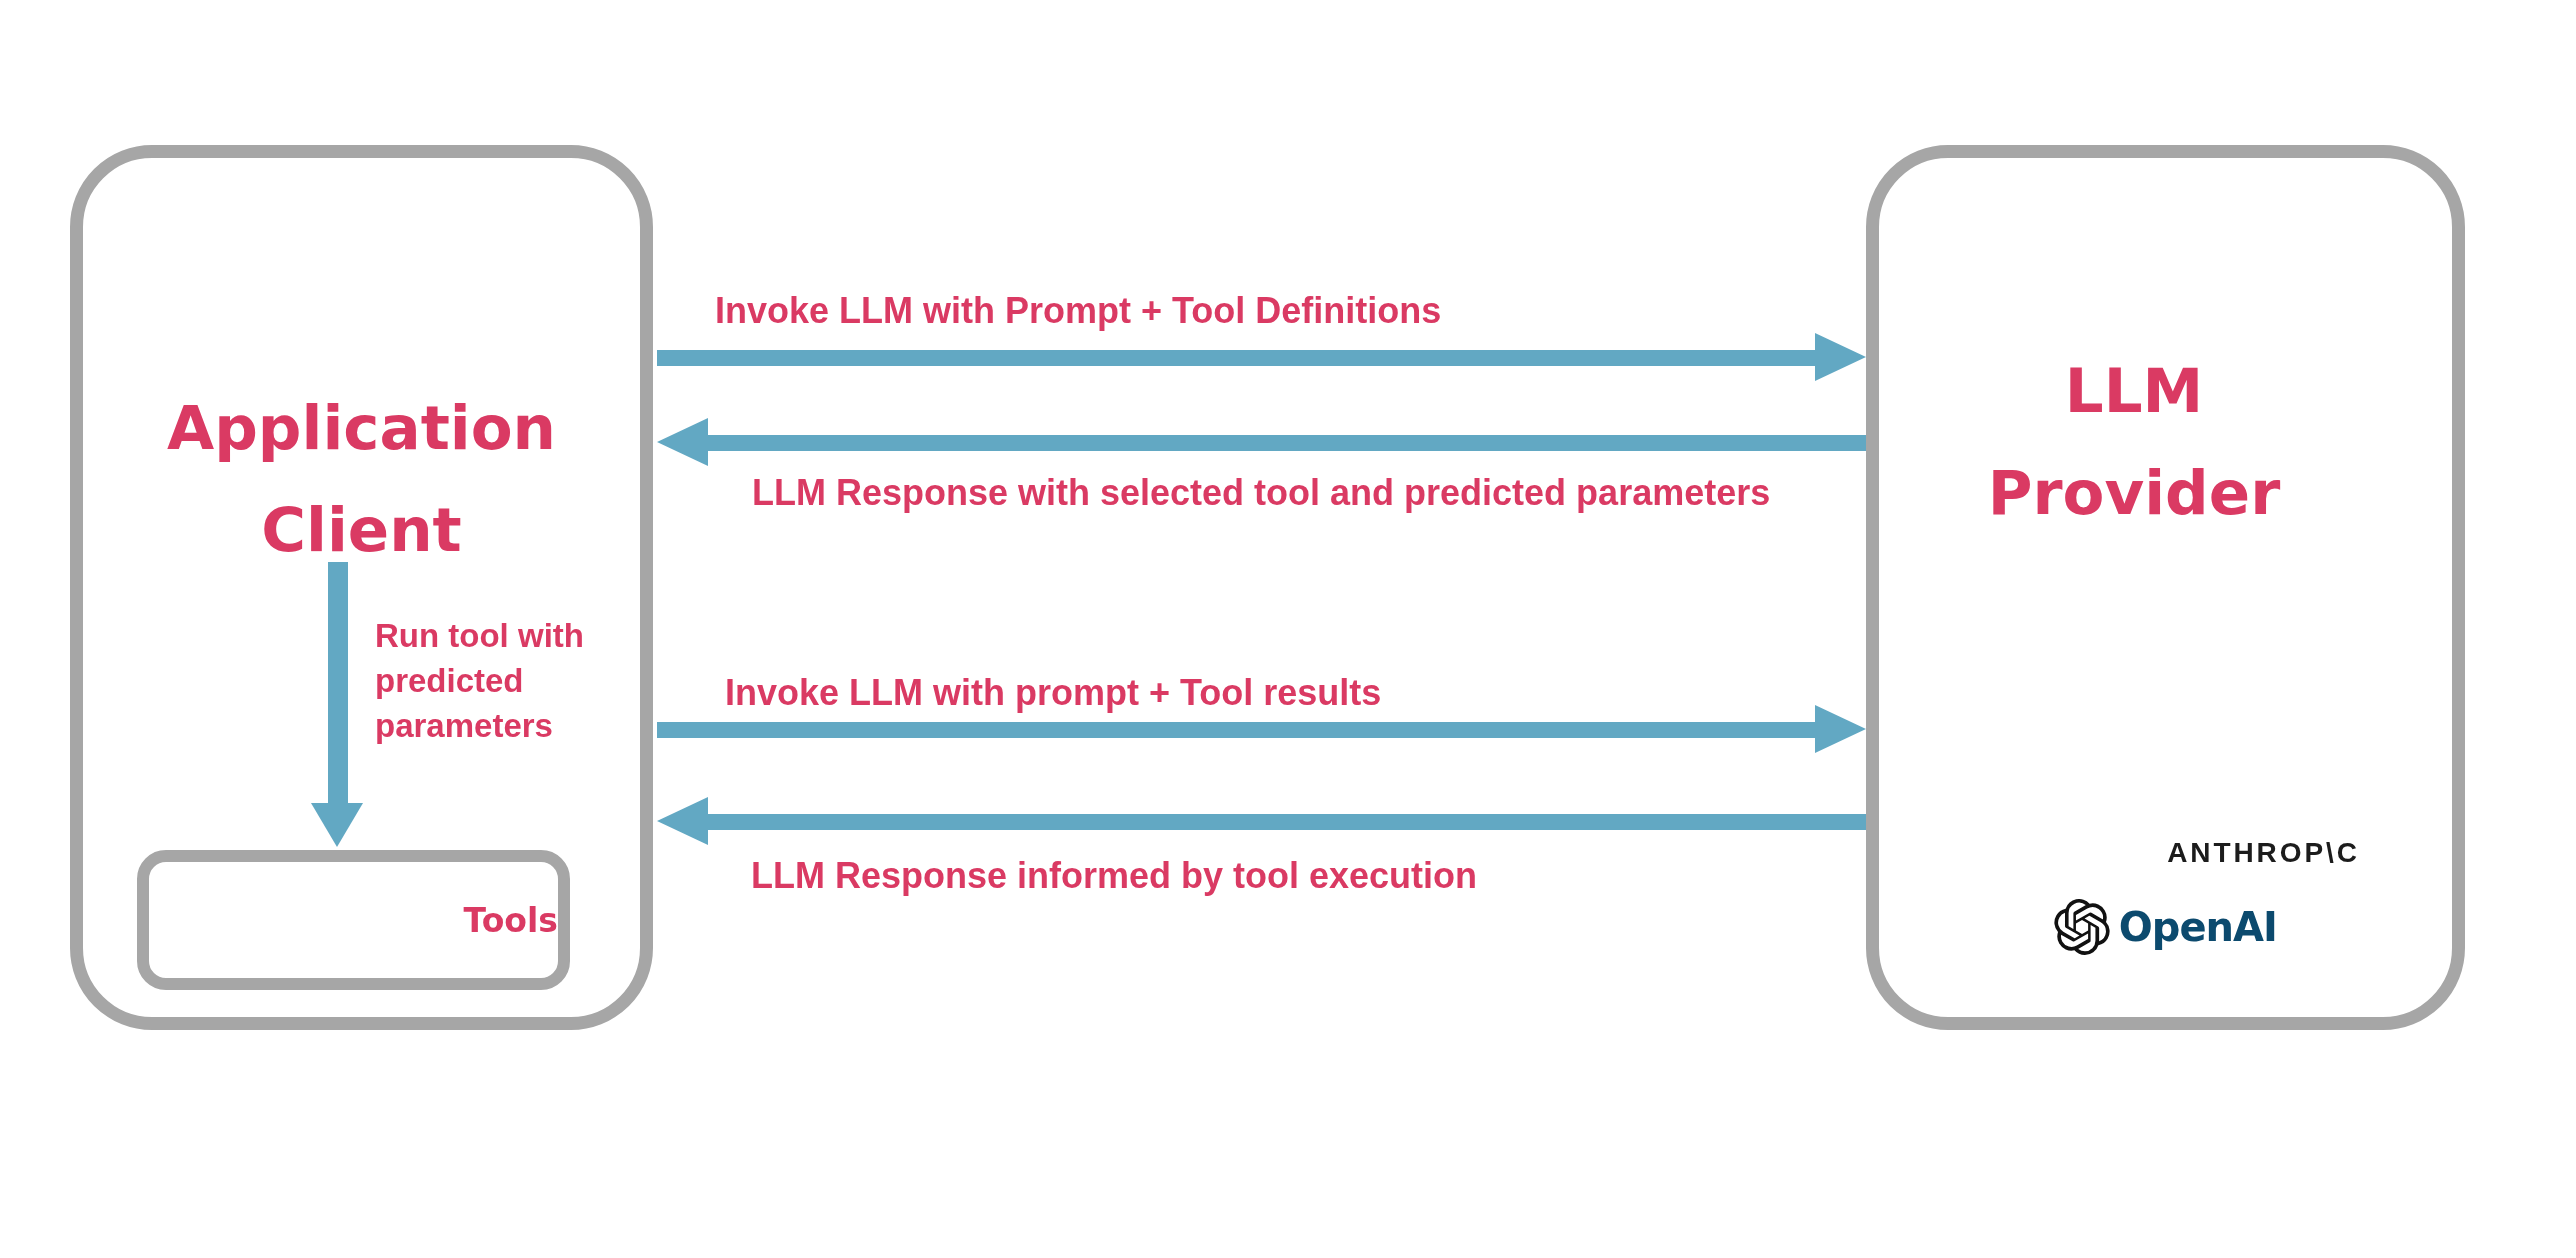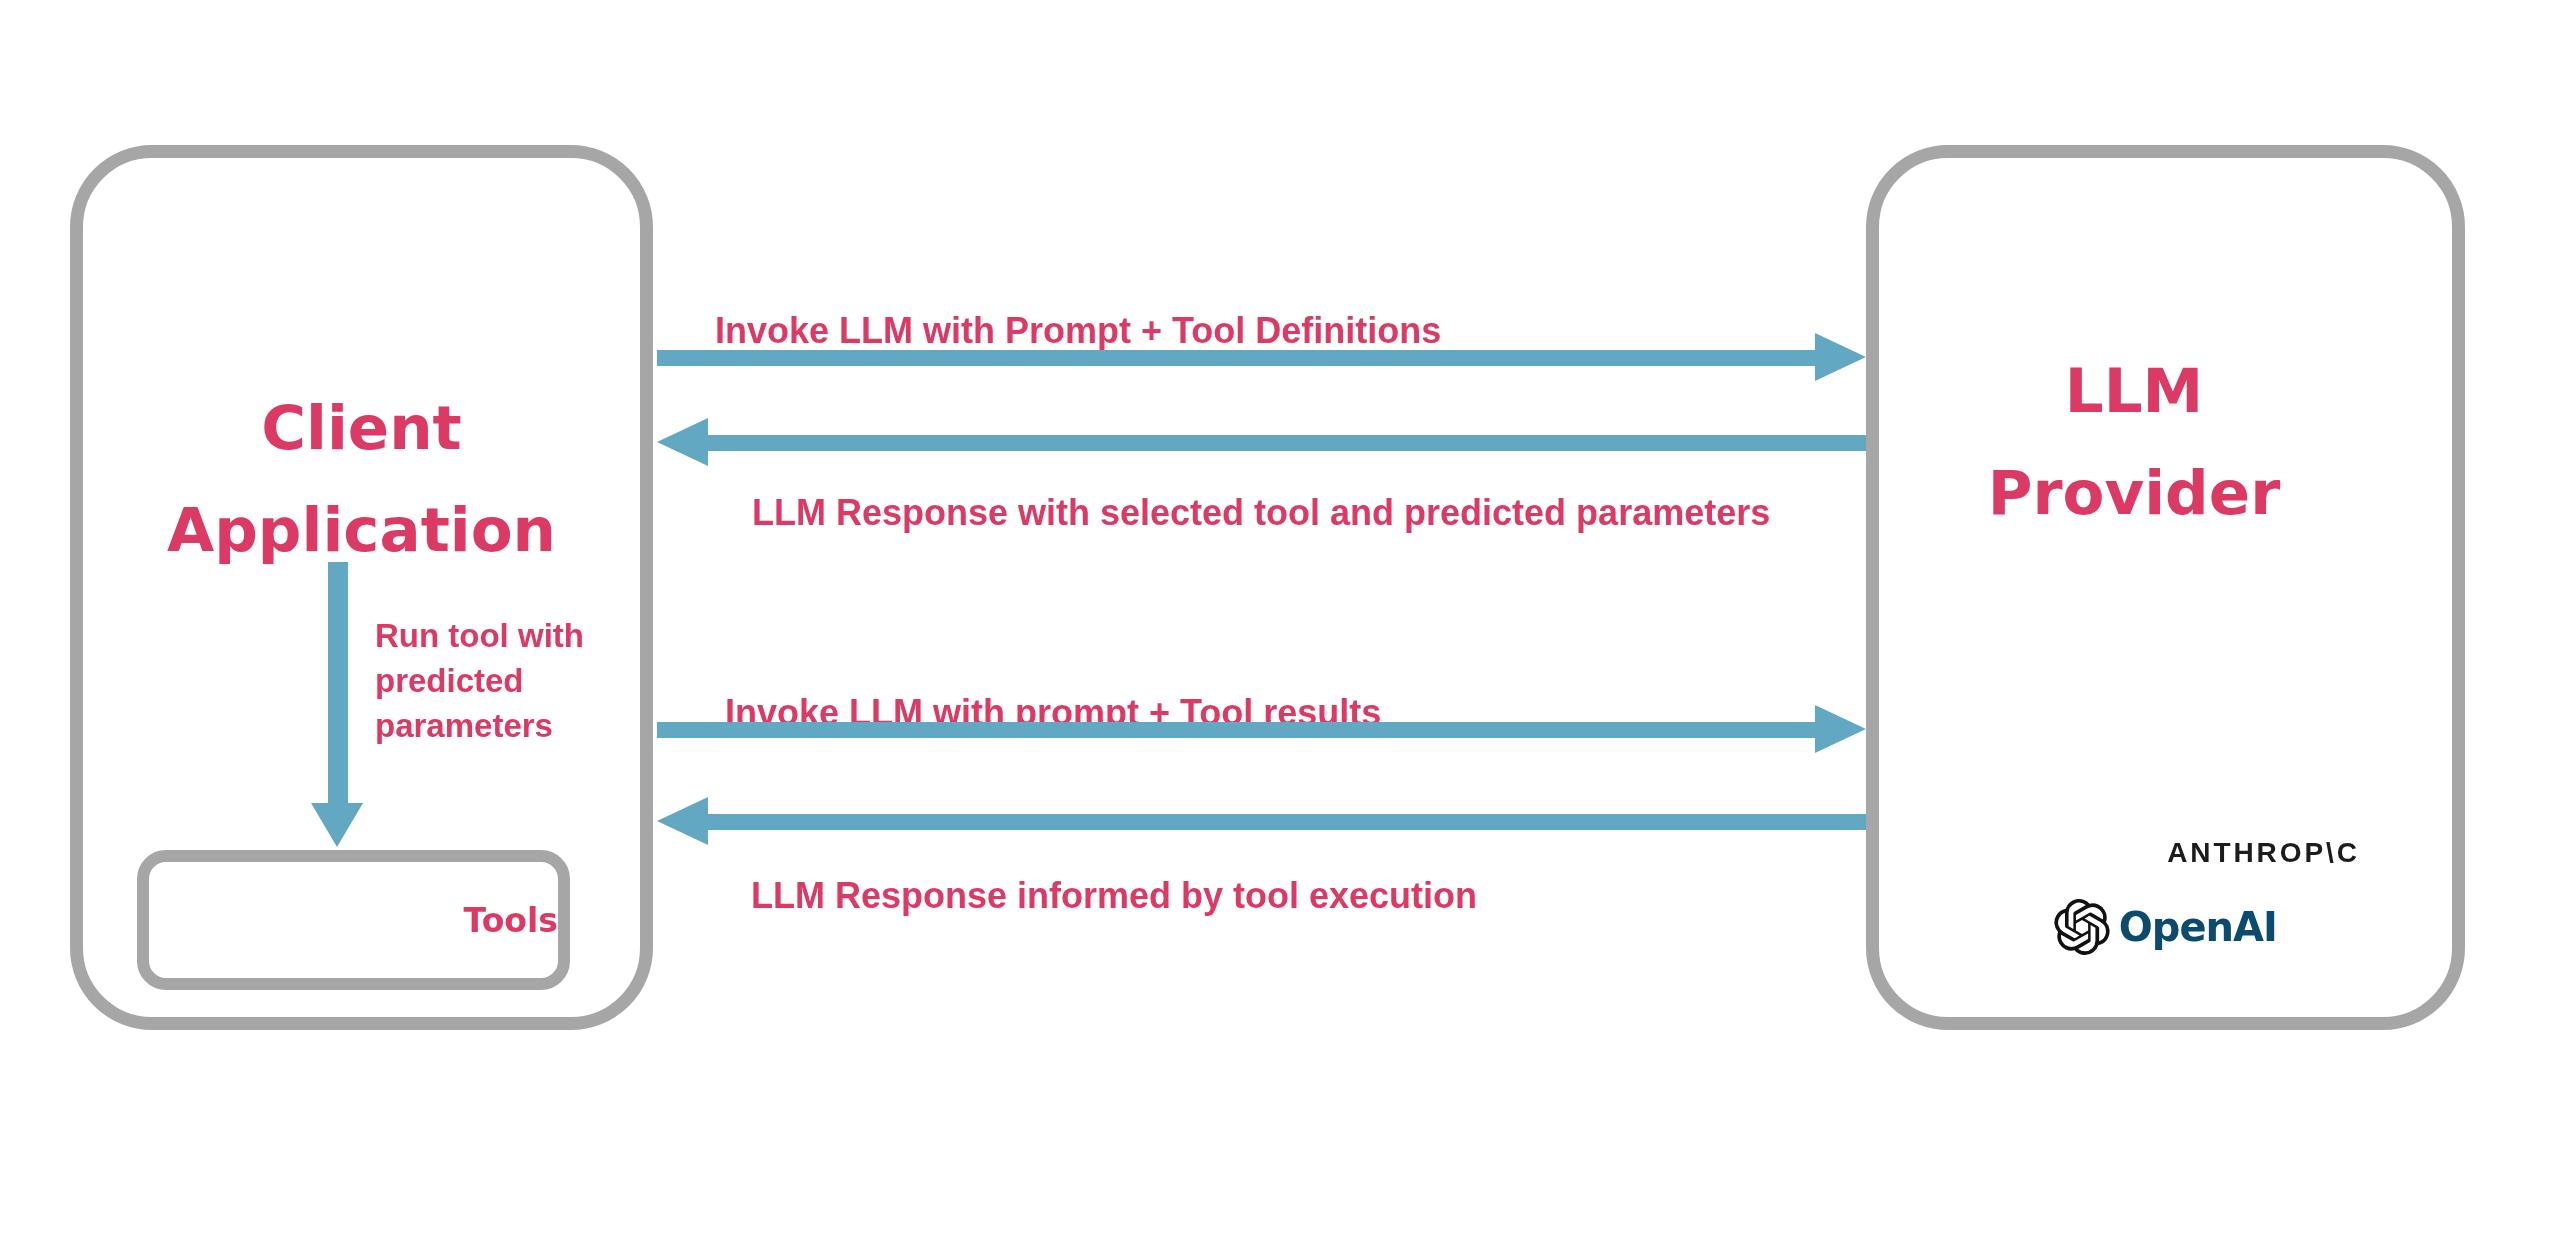--- a/index.html
+++ b/index.html
@@ -76,21 +76,20 @@
     border-bottom: 24px solid transparent;
     border-right: 51px solid var(--blue);
   }
   .flow-label {
     position: absolute;
     font-weight: 700;
     font-size: 36px;
     line-height: 43px;
     color: var(--pink);
     white-space: nowrap;
-    margin-top: 20px;
   }
   #flow1-label { left: 715px; top: 289px; }
   #flow1-shaft { left: 657px; top: 350px; width: 1158px; }
   #flow1-head  { left: 1815px; top: 333px; }
 
   #flow2-head  { left: 657px; top: 418px; }
   #flow2-shaft { left: 708px; top: 435px; width: 1158px; }
   #flow2-label { left: 752px; top: 471px; }
 
   #flow3-label { left: 725px; top: 671px; }
@@ -151,22 +150,22 @@
     color: #0c4a6e;
   }
 </style>
 </head>
 <body>
 
 <div class="canvas">
 
   <div class="big-box client-box"></div>
   <div class="box-title client-title">
+    <div>Application</div>
     <div>Client</div>
-    <div>Application</div>
   </div>
 
   <div class="down-shaft"></div>
   <div class="down-head"></div>
   <div class="run-label">
     <div>Run tool with</div>
     <div>predicted</div>
     <div>parameters</div>
   </div>
 

